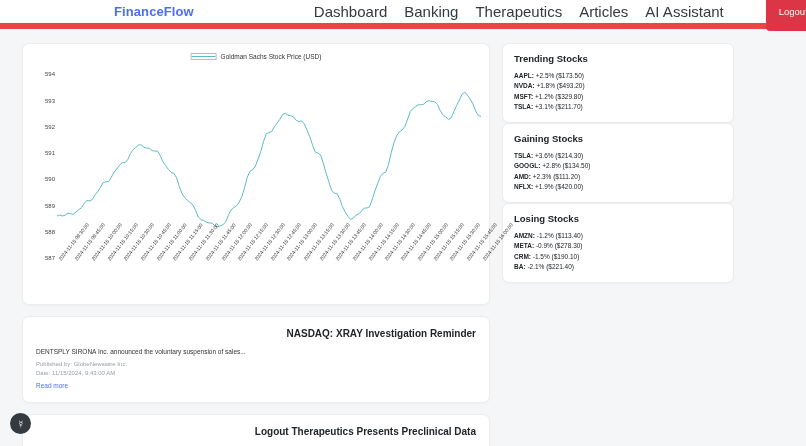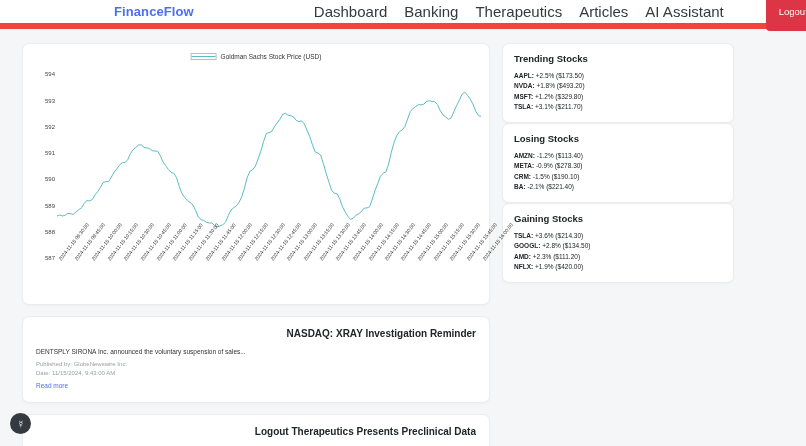--- a/index.html
+++ b/index.html
@@ -225,31 +225,31 @@
 
     <div class="card stock-card">
       <div class="stock-title">Trending Stocks</div>
       <div class="stock-line"><b>AAPL:</b> <span>+2.5% ($173.50)</span></div>
       <div class="stock-line"><b>NVDA:</b> <span>+1.8% ($493.20)</span></div>
       <div class="stock-line"><b>MSFT:</b> <span>+1.2% ($329.80)</span></div>
       <div class="stock-line"><b>TSLA:</b> <span>+3.1% ($211.70)</span></div>
     </div>
 
     <div class="card stock-card">
+      <div class="stock-title">Gaining Stocks</div>
+      <div class="stock-line"><b>TSLA:</b> <span>+3.6% ($214.30)</span></div>
+      <div class="stock-line"><b>GOOGL:</b> <span>+2.8% ($134.50)</span></div>
+      <div class="stock-line"><b>AMD:</b> <span>+2.3% ($111.20)</span></div>
+      <div class="stock-line"><b>NFLX:</b> <span>+1.9% ($420.00)</span></div>
+    </div>
+
+    <div class="card stock-card">
       <div class="stock-title">Losing Stocks</div>
       <div class="stock-line"><b>AMZN:</b> <span>-1.2% ($113.40)</span></div>
       <div class="stock-line"><b>META:</b> <span>-0.9% ($278.30)</span></div>
       <div class="stock-line"><b>CRM:</b> <span>-1.5% ($190.10)</span></div>
       <div class="stock-line"><b>BA:</b> <span>-2.1% ($221.40)</span></div>
     </div>
 
-    <div class="card stock-card">
-      <div class="stock-title">Gaining Stocks</div>
-      <div class="stock-line"><b>TSLA:</b> <span>+3.6% ($214.30)</span></div>
-      <div class="stock-line"><b>GOOGL:</b> <span>+2.8% ($134.50)</span></div>
-      <div class="stock-line"><b>AMD:</b> <span>+2.3% ($111.20)</span></div>
-      <div class="stock-line"><b>NFLX:</b> <span>+1.9% ($420.00)</span></div>
-    </div>
-
   </div>
 </div>
 
 <div class="fab">☿</div>
 
 </body></html>

